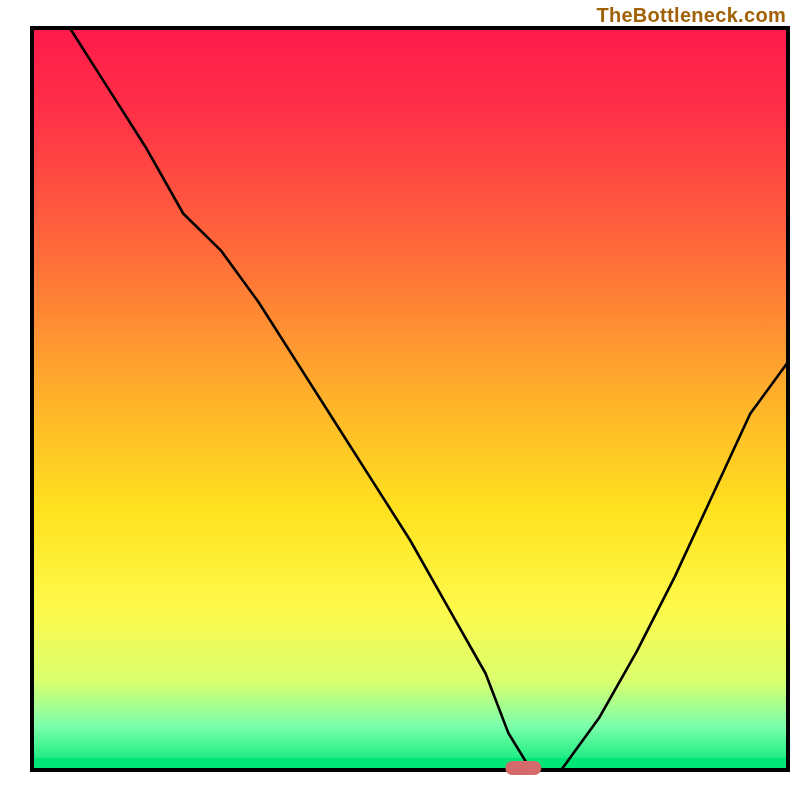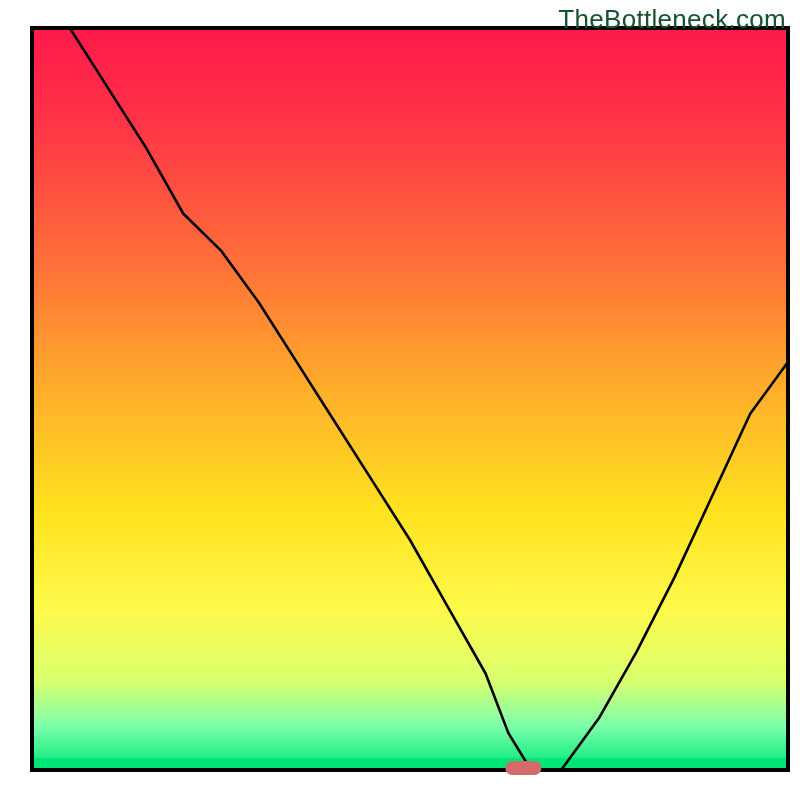--- a/index.html
+++ b/index.html
@@ -12,23 +12,23 @@
   }
   .stage {
     position: relative;
     width: 800px;
     height: 800px;
   }
   .watermark {
     position: absolute;
     top: 4px;
     right: 14px;
-    color: #14532d;
-    font-size: 26px;
-    font-weight: 400;
+    color: #a16207;
+    font-size: 20px;
+    font-weight: 700;
     letter-spacing: 0.3px;
     z-index: 5;
   }
   svg.plot {
     position: absolute;
     left: 0;
     top: 0;
   }
 </style>
 </head>

